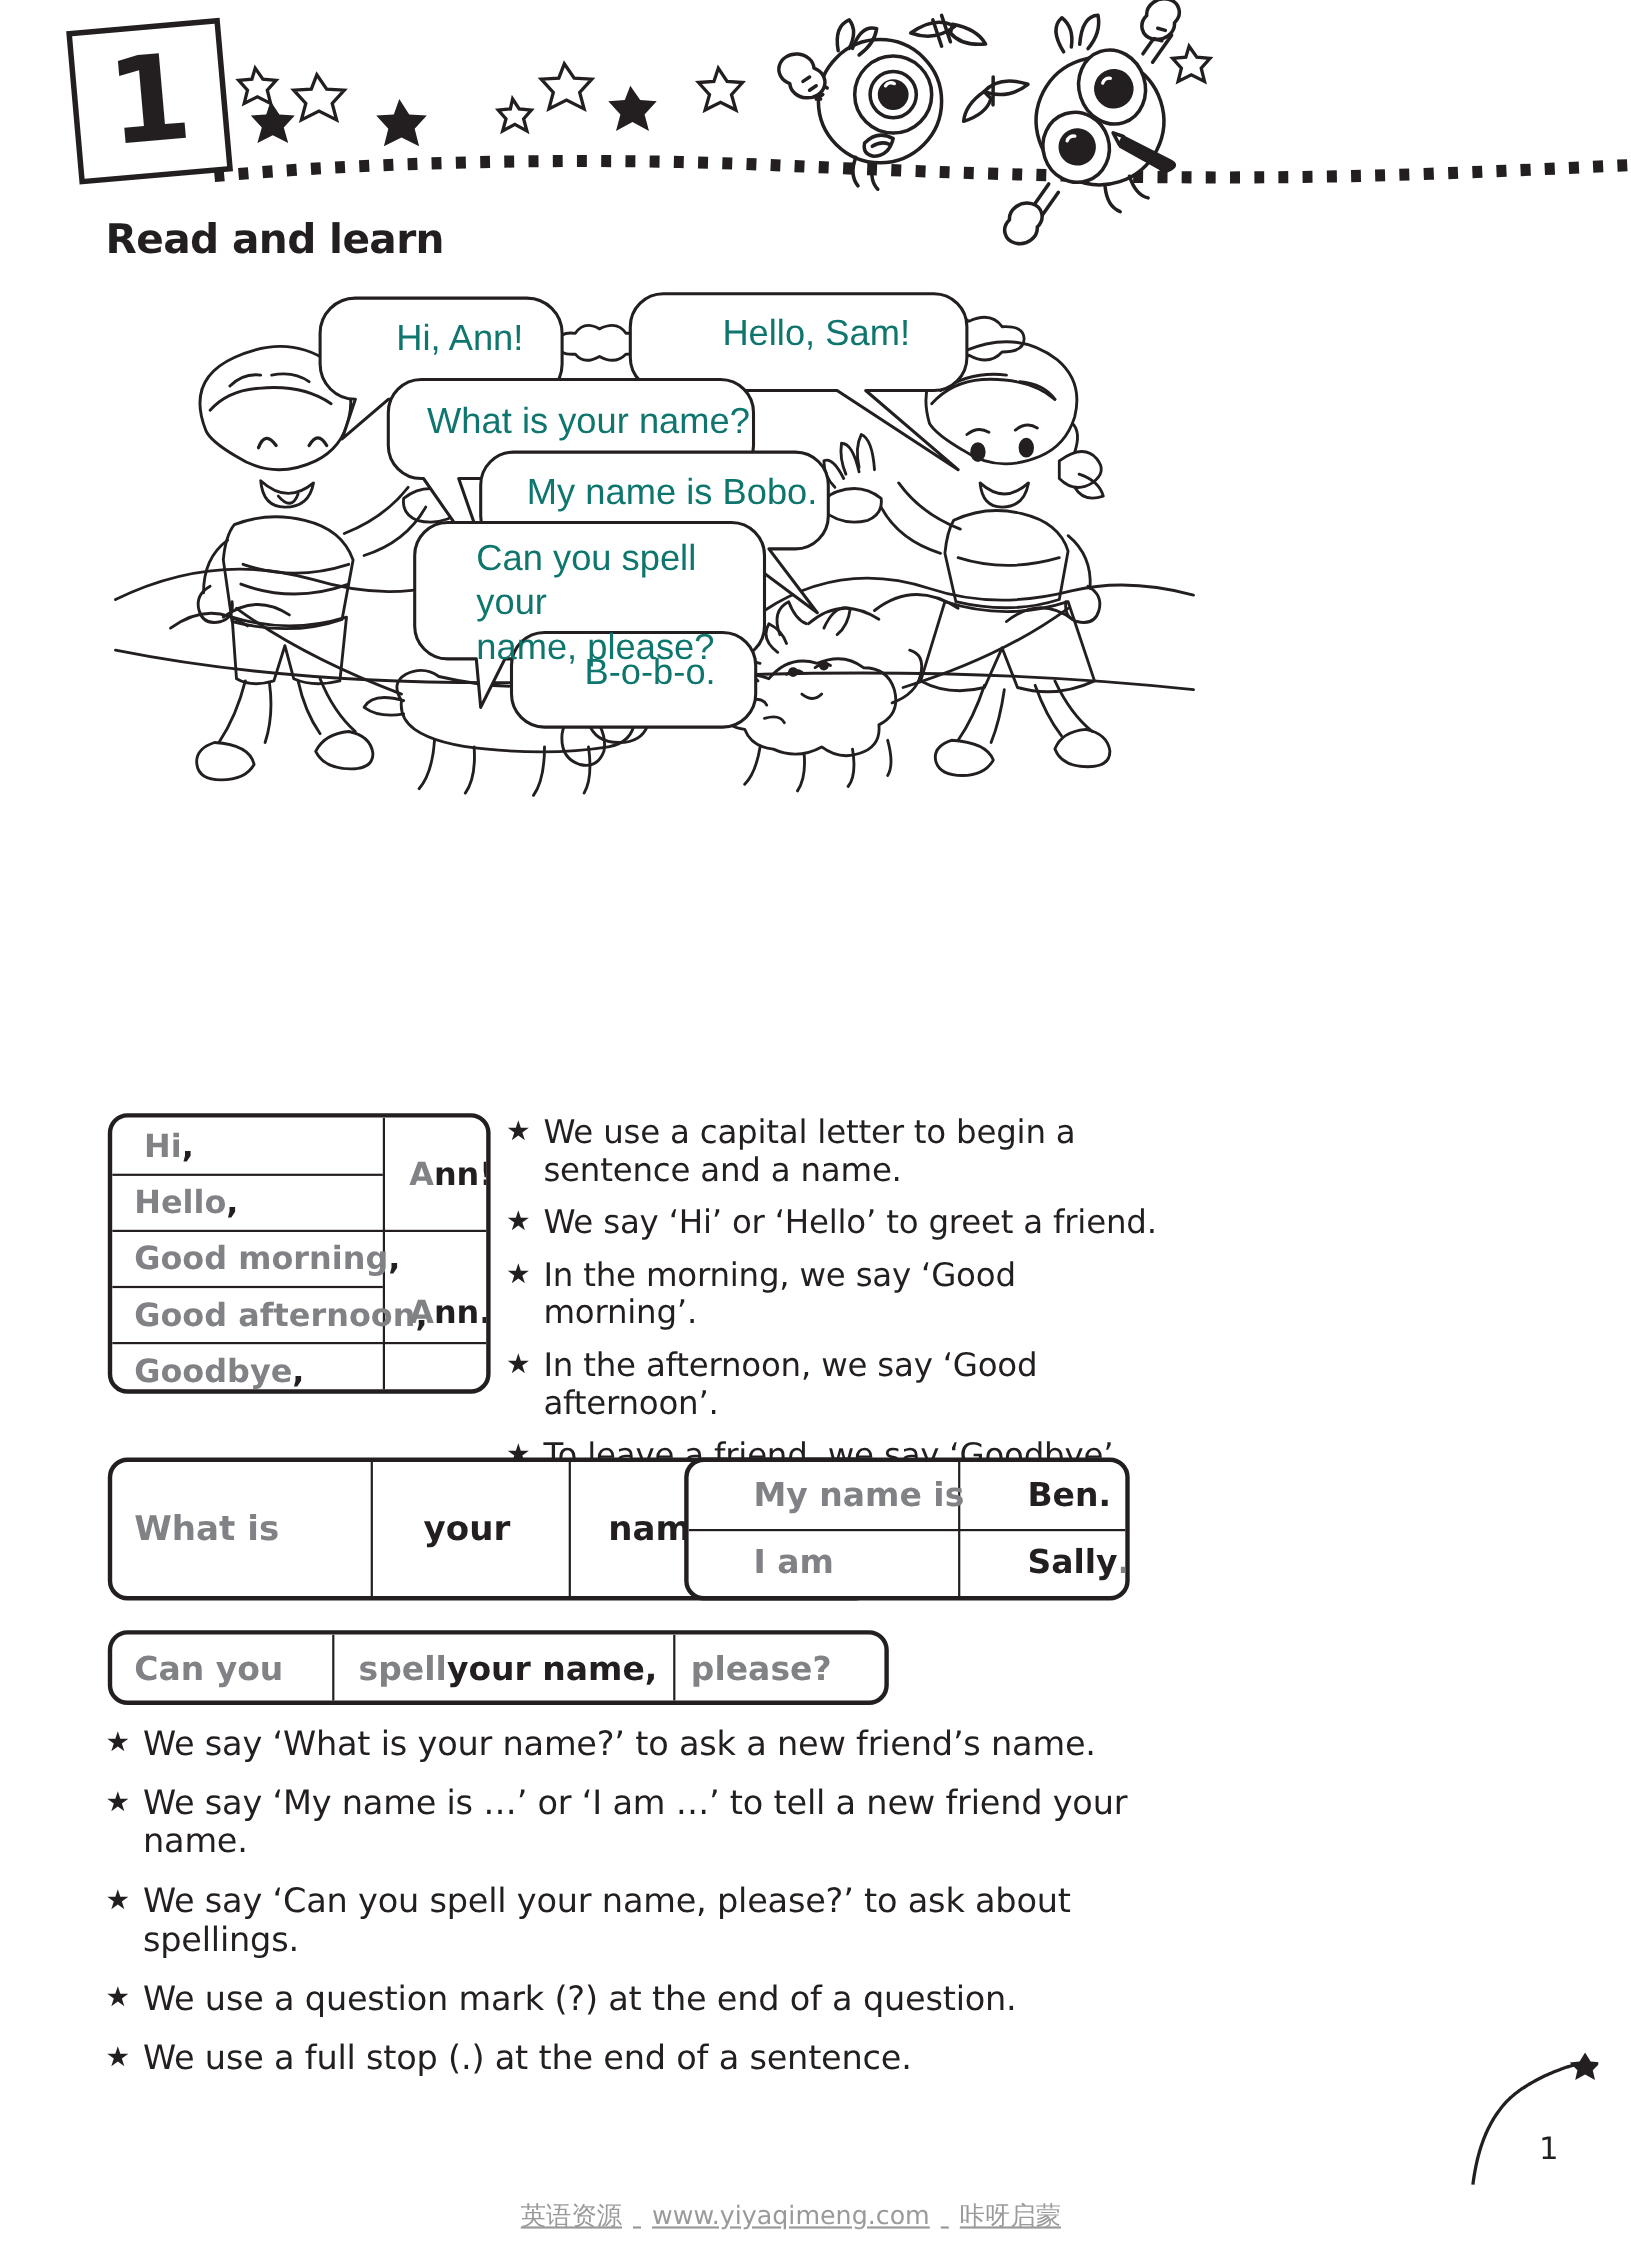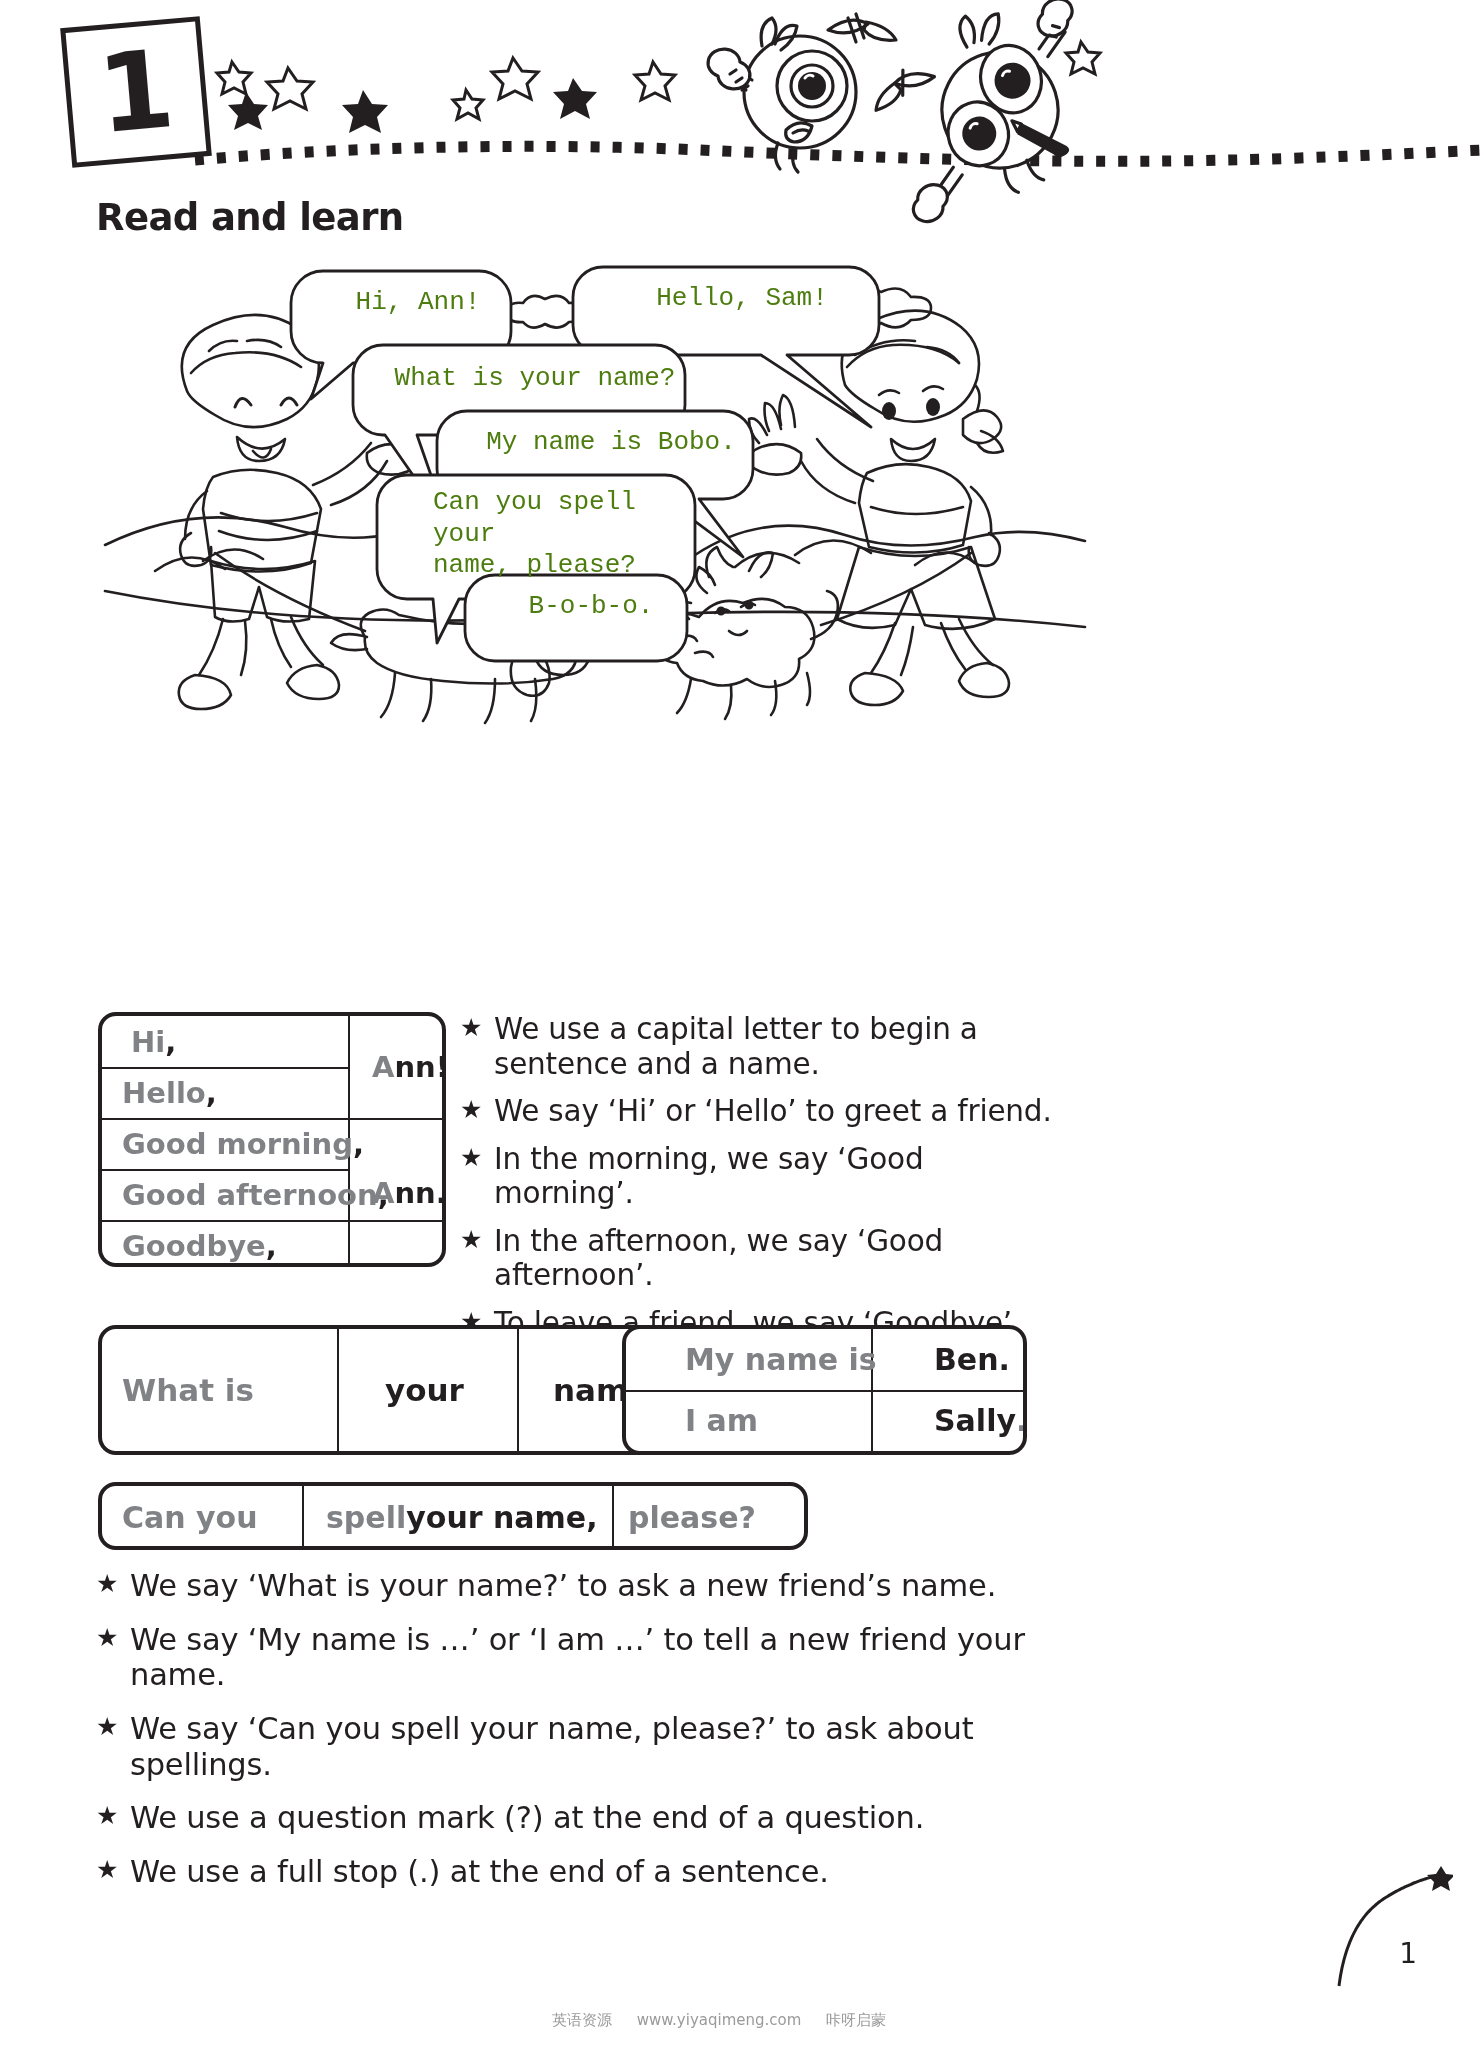--- a/index.html
+++ b/index.html
@@ -44,23 +44,23 @@
     letter-spacing:-0.6px;
     color:#231f20;
   }
 
   
   #illustration { position:absolute; left:95px; top:255px; width:1000px; height:520px; }
   #illustration svg { display:block; }
 
   .bubble-text {
     position:absolute;
-    font-family:Liberation Mono, monospace;
-    font-size:26px;
-    color:#4d7c0f;
+    font-family:Liberation Sans, sans-serif;
+    font-size:33px;
+    color:#0f766e;
     line-height:1.22;
     white-space:pre-line;
     text-align:center;
   }
 
   
   .tbl {
     position:absolute;
     border:4px solid #231f20;
     border-radius:18px;
@@ -123,21 +123,21 @@
   #page-number {
     position:absolute; right:66px; bottom:78px;
     font-family:"DejaVu Sans", sans-serif;
     font-size:28px; color:#231f20;
   }
   #footer-swoosh { position:absolute; right:30px; bottom:58px; }
   #watermark {
     position:absolute; left:0; bottom:18px; width:1438px;
     text-align:center;
     font-family:"DejaVu Sans", sans-serif;
-    font-size:15px; color:#9a9a9a;
+    font-size:23px; color:#9a9a9a;text-decoration:underline;
   }
   #watermark span { margin:0 10px; }
 </style>
 </head>
 <body>
 
 <div id="header">
 
   <div id="unit-box"></div>
   <div id="unit-number">1</div>

